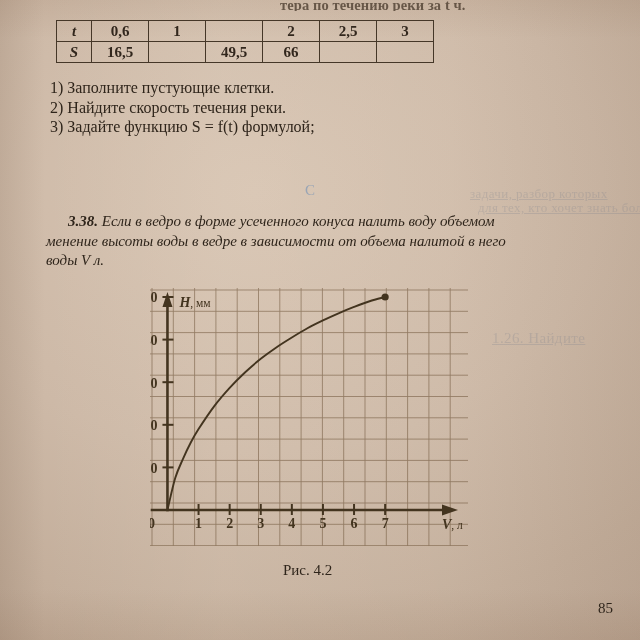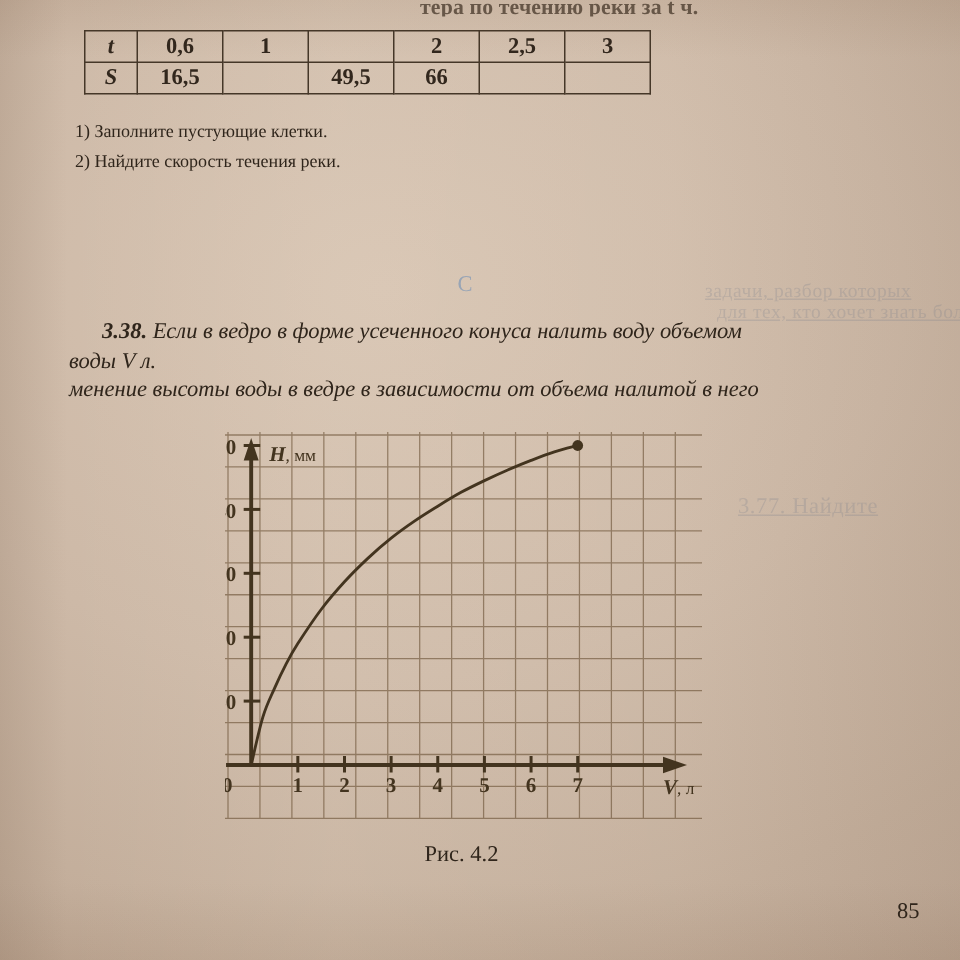--- a/index.html
+++ b/index.html
@@ -70,21 +70,21 @@
   }
   table.data td.lbl { width: 34px; font-style: italic; }
   table.data td.c   { width: 56px; }
 
   
   .list {
     position: absolute;
     left: 50px;
     top: 78px;
     width: 545px;
-    font-size: 12px;
+    font-size: 16px;
     line-height: 19.5px;
     color: #2f251b;
   }
   .list div { white-space: nowrap; }
 
   
   .stray-c {
     position: absolute;
     left: 305px;
     top: 182px;
@@ -144,21 +144,21 @@
     color: #2f251b;
   }
 </style>
 </head>
 <body>
 
 <div id="page">
 
   <div class="ghost" style="left:470px; top:186px;">задачи, разбор которых</div>
   <div class="ghost" style="left:478px; top:200px;">для тех, кто хочет знать больше</div>
-  <div class="ghost" style="left:492px; top:330px; font-size:15px;">3.77. Найдите</div>
+  <div class="ghost" style="left:492px; top:330px; font-size:15px;">1.26. Найдите</div>
 
   <div id="content">
 
     <div class="cutline">тера по течению реки за t ч.</div>
 
     <div class="tbl-wrap">
       <table class="data">
         <tbody>
             <tr>
           <td class="lbl">t</td>
@@ -178,28 +178,29 @@
           <td class="c"></td>
           <td class="c"></td>
         </tr>
       </tbody>
         </table>
     </div>
 
     <div class="list">
       <div>1) Заполните пустующие клетки.</div>
       <div>2) Найдите скорость течения реки.</div>
+      <div>3) Задайте функцию S = f(t) формулой;</div>
     </div>
 
     <div class="stray-c">C</div>
 
     <div class="prob">
       <div class="indent"><b>3.38.</b> <span>Если в ведро в форме усеченного конуса налить воду объемом</span></div>
+      <div>менение высоты воды в ведре в зависимости от объема налитой в него</div>
       <div>воды V л.</div>
-      <div>менение высоты воды в ведре в зависимости от объема налитой в него</div>
     </div>
 
     <div id="figure">
       <svg id="chart-svg" width="318" height="258" viewBox="0 0 318 258">
           <g stroke="#6b5236" stroke-width="0.85" opacity="0.62">
             <line x1="2" y1="0" x2="2" y2="258"></line>
             <line x1="23.3" y1="0" x2="23.3" y2="258"></line>
             <line x1="44.6" y1="0" x2="44.6" y2="258"></line>
             <line x1="65.9" y1="0" x2="65.9" y2="258"></line>
             <line x1="87.2" y1="0" x2="87.2" y2="258"></line>

